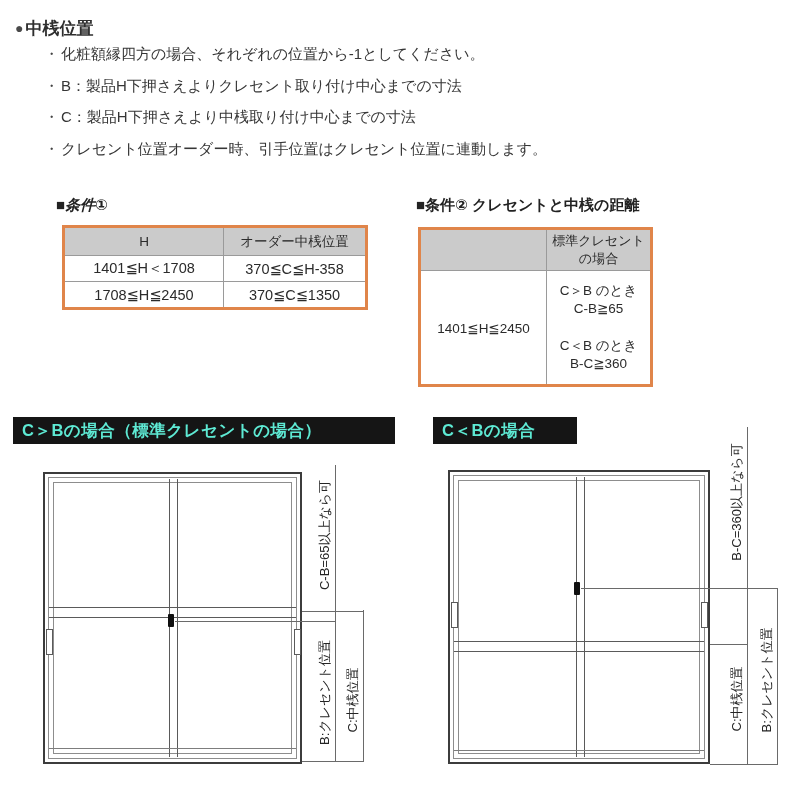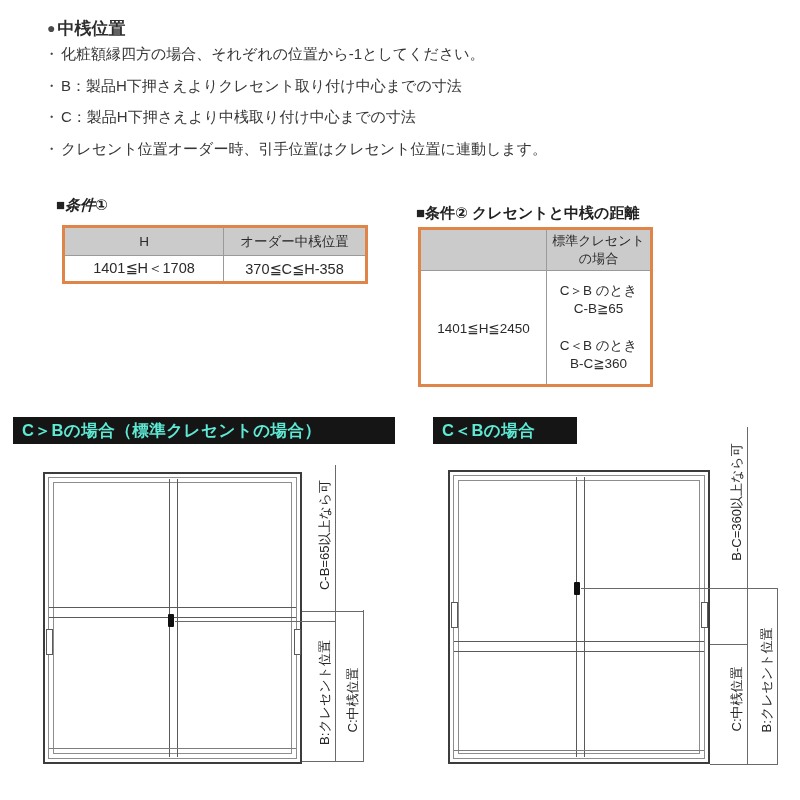--- a/index.html
+++ b/index.html
@@ -3,21 +3,21 @@
 <meta charset="utf-8">
 <style>
   html,body{margin:0;padding:0;}
   body{
     width:800px;height:800px;position:relative;background:#ffffff;
     font-family:"Liberation Sans","DejaVu Sans",sans-serif;color:#333;
     overflow:hidden;
   }
 
   
-  .page-title{position:absolute;left:15px;top:17px;font-size:17px;font-weight:bold;color:#2e2e2e;margin-left:32px;}
+  .page-title{position:absolute;left:15px;top:17px;font-size:17px;font-weight:bold;color:#2e2e2e;}
   .page-title .dot{font-size:14px;color:#4a4a4a;margin-right:2px;vertical-align:1px;}
   .notes{position:absolute;left:44px;top:45px;width:750px;}
   .note{height:31.5px;font-size:15px;color:#363636;white-space:nowrap;}
   .note .marker{margin-right:2px;color:#444;}
 
   
   .cond-title{position:absolute;font-size:15px;font-weight:bold;color:#222;white-space:nowrap;}
 
   
   table.ctable{position:absolute;border-collapse:collapse;table-layout:fixed;background:#fff;
@@ -75,24 +75,28 @@
     </colgroup>
   <tbody>
       <tr>
     <th>H</th>
     <th>オーダー中桟位置</th>
   </tr>
   <tr>
     <td>1401≦H＜1708</td>
     <td>370≦C≦H-358</td>
   </tr>
+  <tr>
+    <td>1708≦H≦2450</td>
+    <td>370≦C≦1350</td>
+  </tr>
 </tbody>
   </table>
 
-<div class="cond-title" style="left:416px;top:196px;margin-top:8px;">■条件② クレセントと中桟の距離</div>
+<div class="cond-title" style="left:416px;top:196px;">■条件② クレセントと中桟の距離</div>
 
 <table class="ctable" id="table-cond2" style="left:418px;top:227px;width:232px;">
   <colgroup>
       <col style="width:127px">
       <col style="width:105px">
     </colgroup>
   <tbody>
       <tr>
     <th></th>
     <th class="prewrap">標準クレセント

